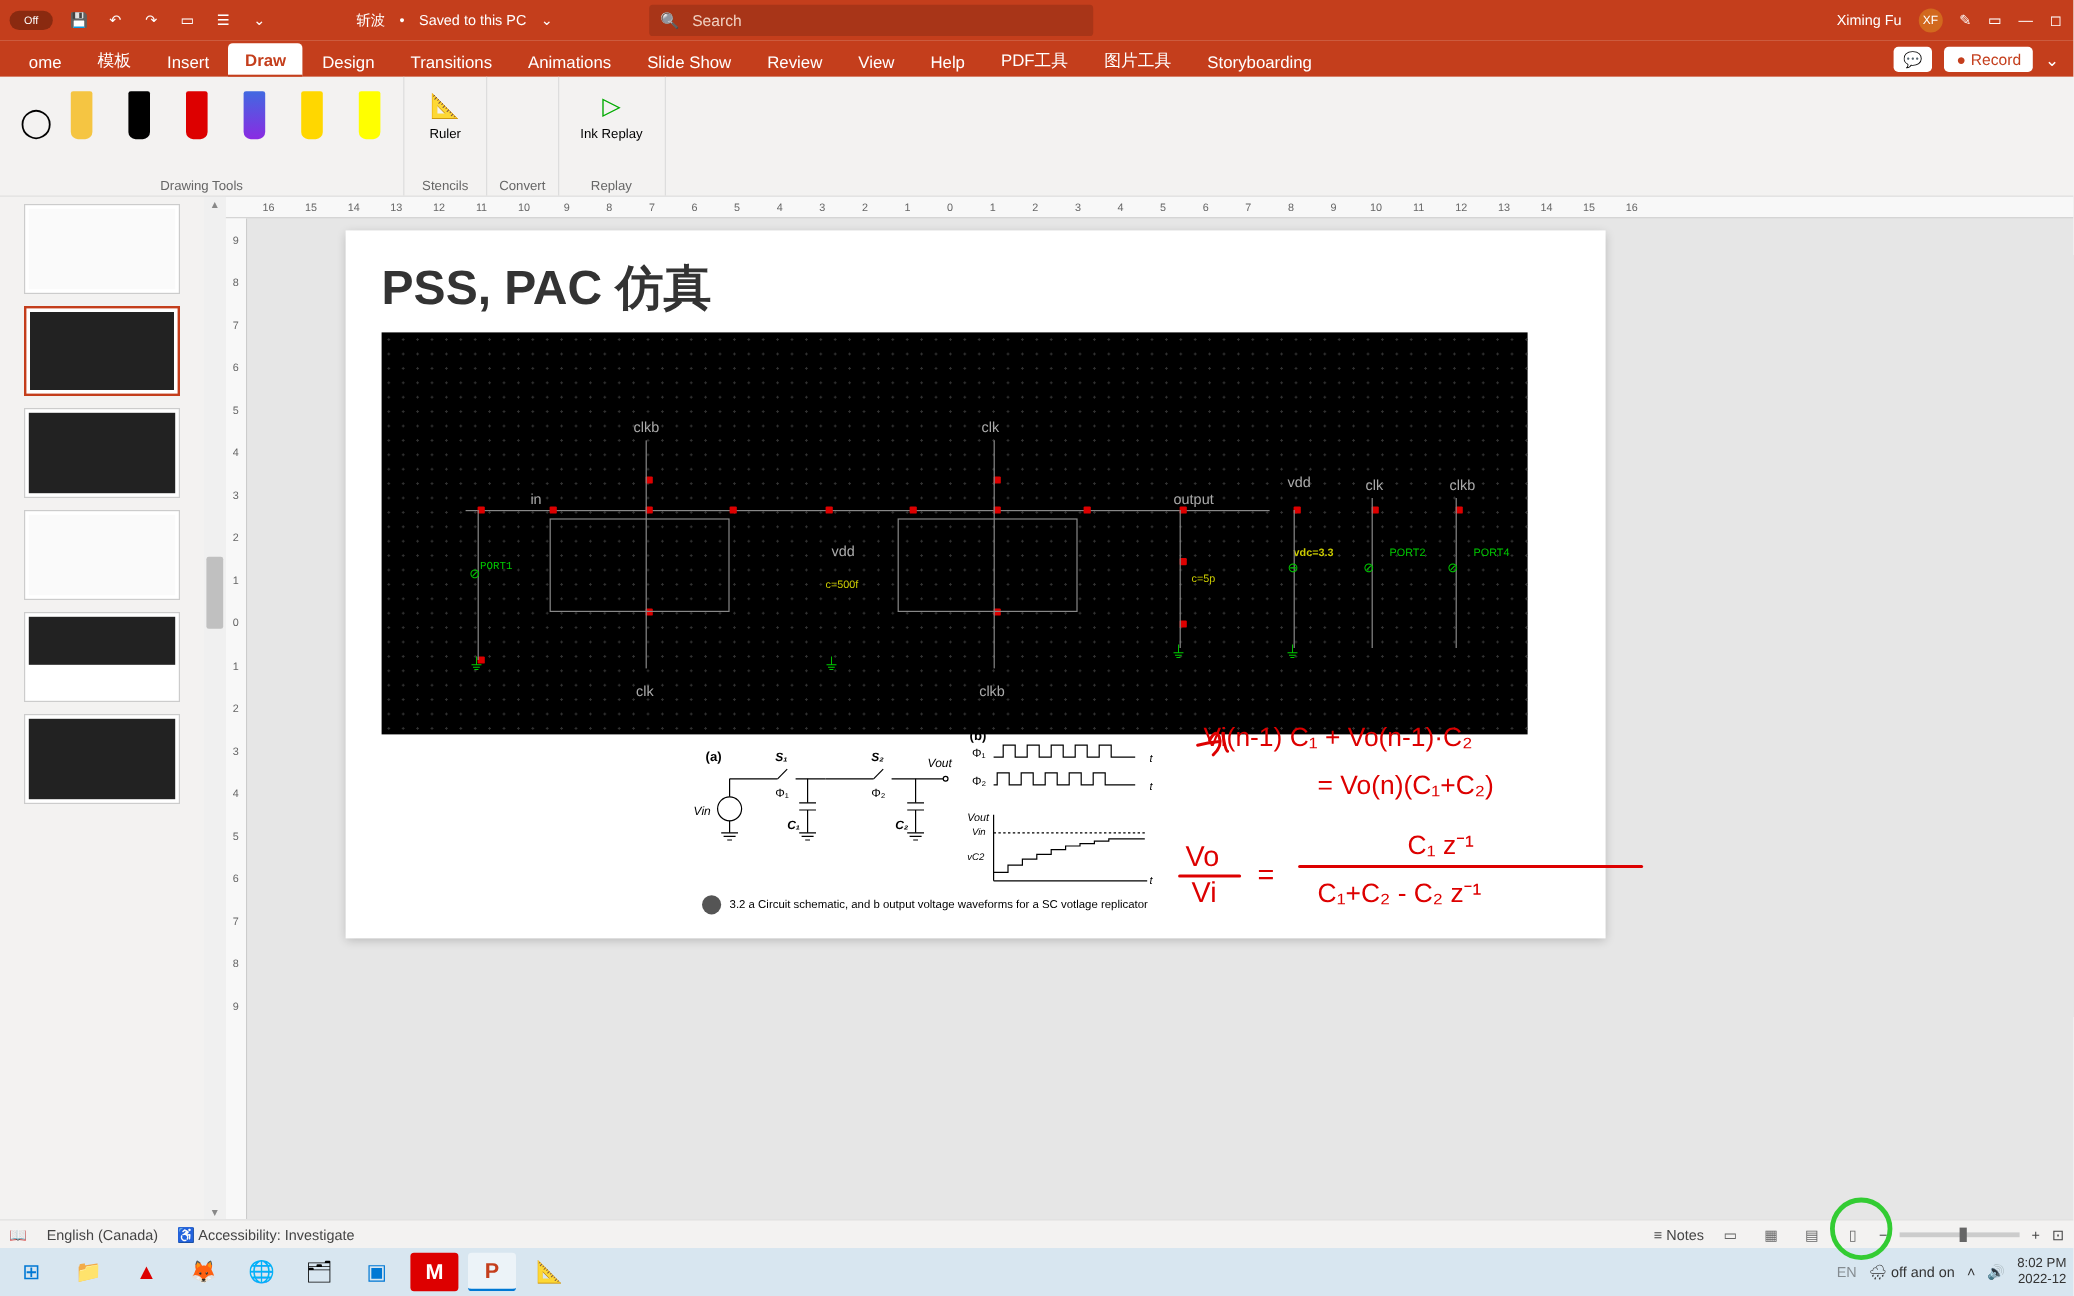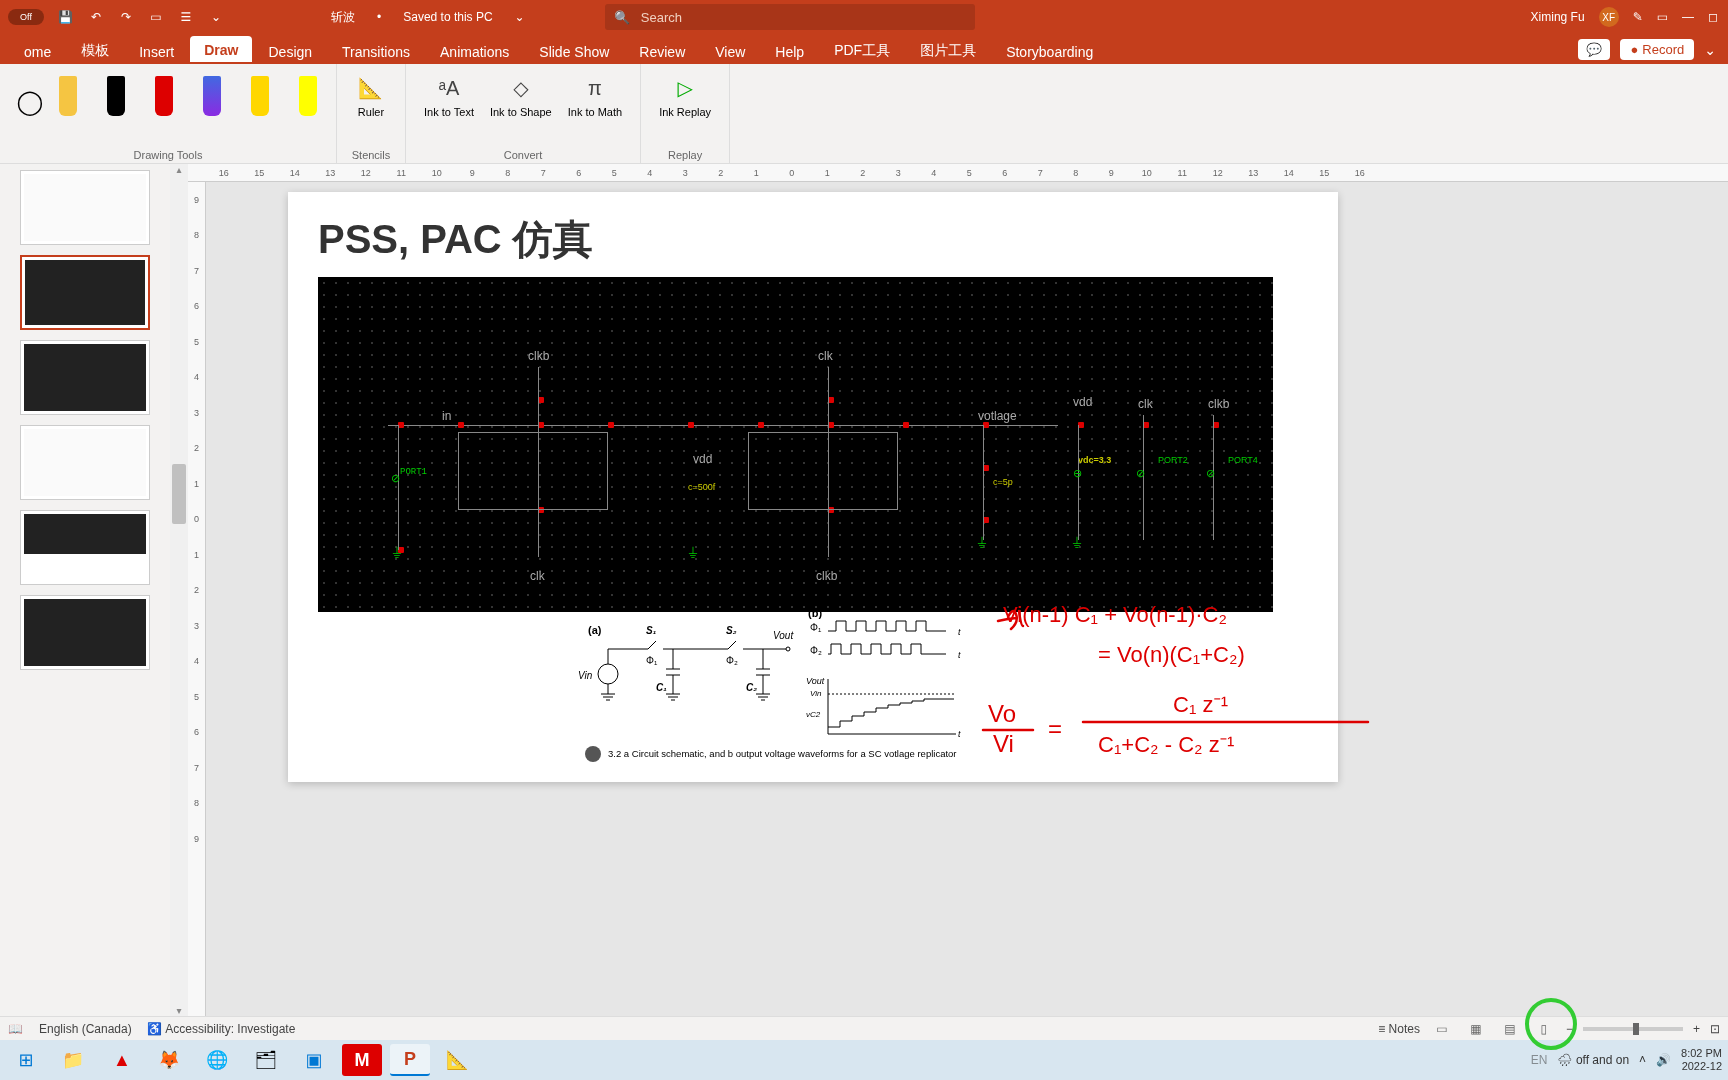--- a/index.html
+++ b/index.html
@@ -4,21 +4,21 @@
 <style>
 * { margin: 0; padding: 0; box-sizing: border-box; font-family: "Segoe UI", sans-serif; }
 body { width: 1728px; height: 1080px; overflow: hidden; background: #fff; }
 
 
 .titlebar { height: 34px; background: #c43e1c; display: flex; align-items: center; color: #fff; font-size: 12px; }
 .autosave { display: flex; align-items: center; gap: 4px; margin-left: 8px; }
 .toggle { width: 36px; height: 16px; background: #8a2a10; border-radius: 8px; position: relative; font-size: 9px; display: flex; align-items: center; justify-content: center; color: #fff; }
 .qat { display: flex; gap: 14px; margin-left: 14px; }
 .qat-icon { width: 16px; height: 16px; display: flex; align-items: center; justify-content: center; }
-.doc-title { margin-left: 107px; display: flex; align-items: center; gap: 22px; }
+.doc-title { margin-left: 73px; display: flex; align-items: center; gap: 12px; }
 .search-box { width: 370px; height: 26px; background: #a83518; border-radius: 3px; margin-left: 80px; display: flex; align-items: center; padding: 0 10px; color: #f0d0c0; font-size: 13px; gap: 10px; }
 .titlebar-right { margin-left: auto; display: flex; align-items: center; gap: 14px; padding-right: 10px; }
 .user-badge { width: 20px; height: 20px; background: #d2691e; border-radius: 50%; font-size: 10px; display: flex; align-items: center; justify-content: center; }
 
 
 .ribbon-tabs { height: 30px; background: #c43e1c; display: flex; align-items: flex-end; padding-left: 10px; gap: 2px; color: #fff; font-size: 14px; }
 .tab { padding: 6px 14px 4px; cursor: pointer; }
 .tab.active { background: #fff; color: #c43e1c; border-radius: 4px 4px 0 0; font-weight: 600; border-bottom: 2px solid #c43e1c; }
 .ribbon-tabs-right { margin-left: auto; display: flex; align-items: center; gap: 10px; padding-right: 12px; padding-bottom: 4px; }
 .record-btn { background: #fff; color: #c43e1c; padding: 3px 10px; border-radius: 4px; font-size: 13px; display: flex; align-items: center; gap: 4px; }
@@ -178,34 +178,20 @@
     <div class="group-label">Drawing Tools</div>
   </div>
   <div class="group">
     <div class="big-btn">
       <div class="big-btn-icon">📐</div>
       <span>Ruler</span>
     </div>
     <div class="group-label">Stencils</div>
   </div>
   <div class="group">
-    <div style="display:flex;">
-      <div class="big-btn">
-          <div class="big-btn-icon">ᵃA</div>
-          <span>Ink to Text</span>
-        </div>
-      <div class="big-btn">
-          <div class="big-btn-icon">◇</div>
-          <span>Ink to Shape</span>
-        </div>
-      <div class="big-btn">
-          <div class="big-btn-icon">π</div>
-          <span>Ink to Math</span>
-        </div>
-    </div>
     <div class="group-label">Convert</div>
   </div>
   <div class="group">
     <div class="big-btn">
         <div class="big-btn-icon" style="color:#0a0">▷</div>
         <span>Ink Replay</span>
       </div>
     <div class="group-label">Replay</div>
   </div>
 </div>
@@ -298,21 +284,21 @@
 
       <div class="schematic">
         <div class="schematic-dots"></div>
 
         <div class="wire" style="left:70px;top:148px;width:670px;height:1px;"></div>
 
         <div class="sch-label" style="left:210px;top:72px;">clkb</div>
         <div class="sch-label" style="left:500px;top:72px;">clk</div>
         <div class="sch-label" style="left:124px;top:132px;">in</div>
         <div class="sch-label" style="left:375px;top:175px;">vdd</div>
-        <div class="sch-label" style="left:660px;top:132px;">votlage</div>
+        <div class="sch-label" style="left:660px;top:132px;">output</div>
         <div class="sch-label" style="left:755px;top:118px;">vdd</div>
         <div class="sch-label" style="left:212px;top:292px;">clk</div>
         <div class="sch-label" style="left:498px;top:292px;">clkb</div>
         <div class="sch-label" style="left:820px;top:120px;">clk</div>
         <div class="sch-label" style="left:890px;top:120px;">clkb</div>
         <div class="sch-label comp-green" style="left:82px;top:190px;font-size:9px;font-family:Liberation Mono, monospace;">PORT1</div>
         <div class="sch-label comp-green" style="left:840px;top:178px;font-size:9px;">PORT2</div>
         <div class="sch-label comp-green" style="left:910px;top:178px;font-size:9px;">PORT4</div>
         <div class="sch-label comp-yellow" style="left:760px;top:178px;font-weight:bold;">vdc=3.3</div>
         <div class="sch-label comp-yellow" style="left:675px;top:200px;">c=5p</div>

